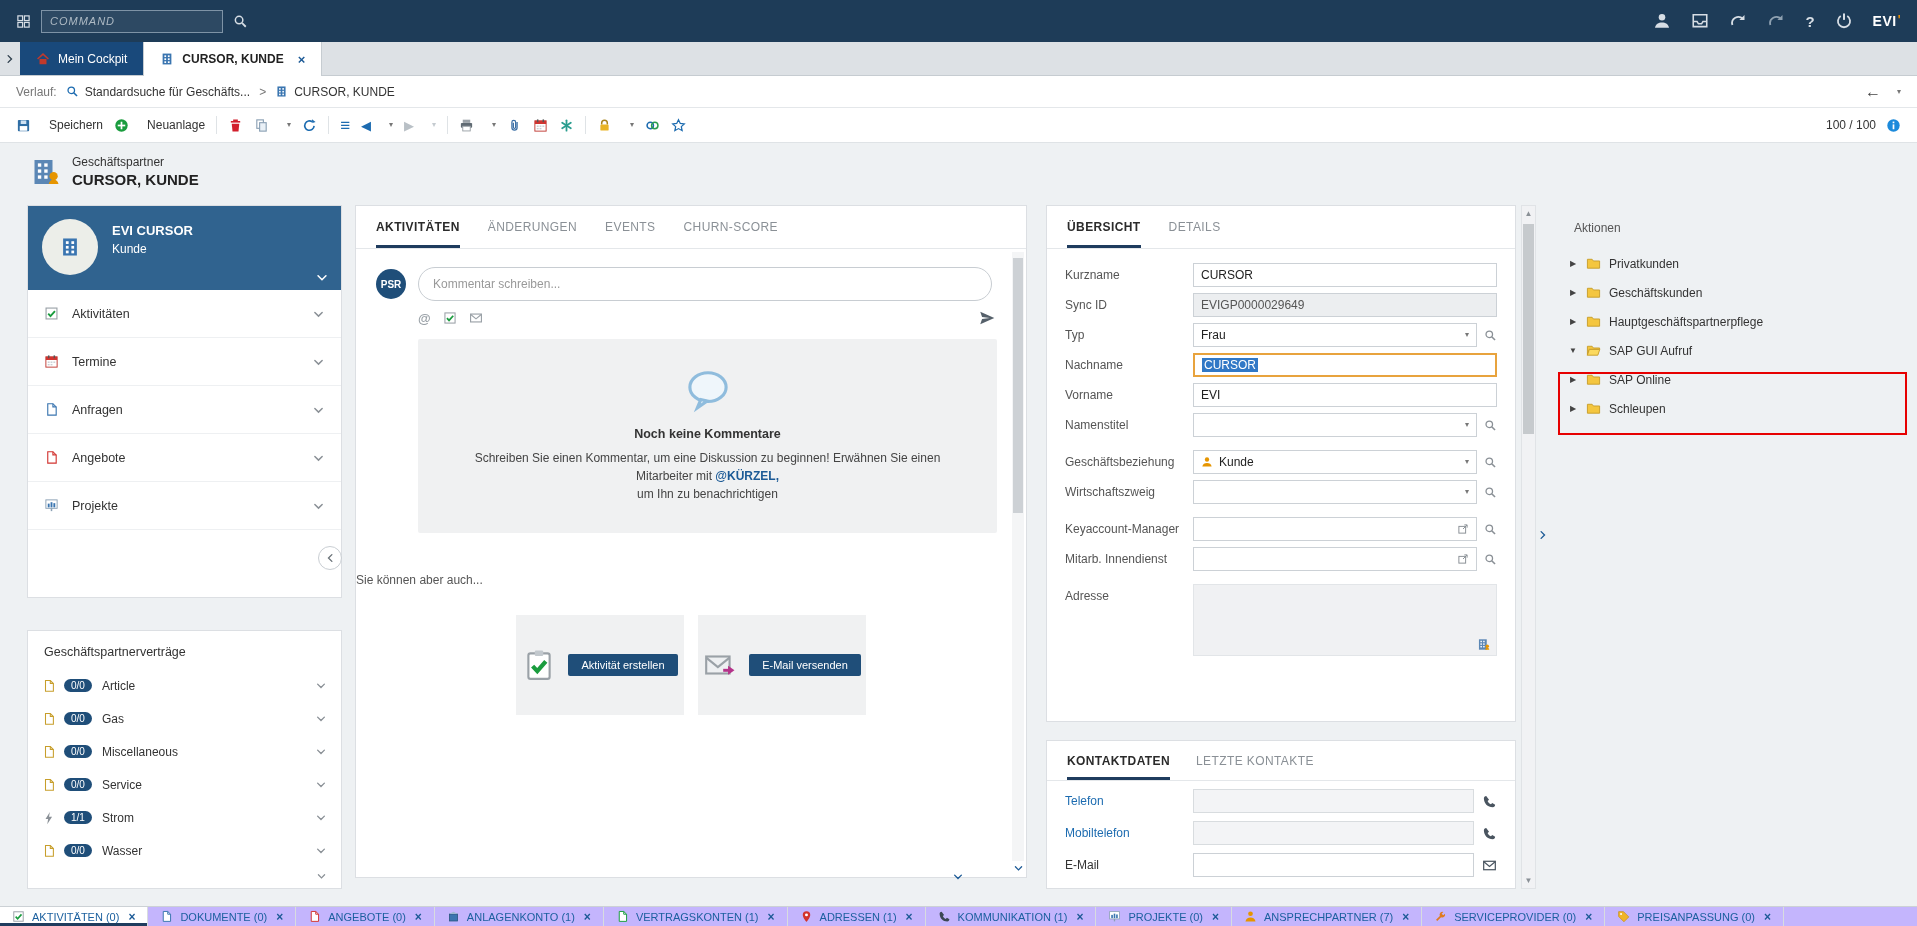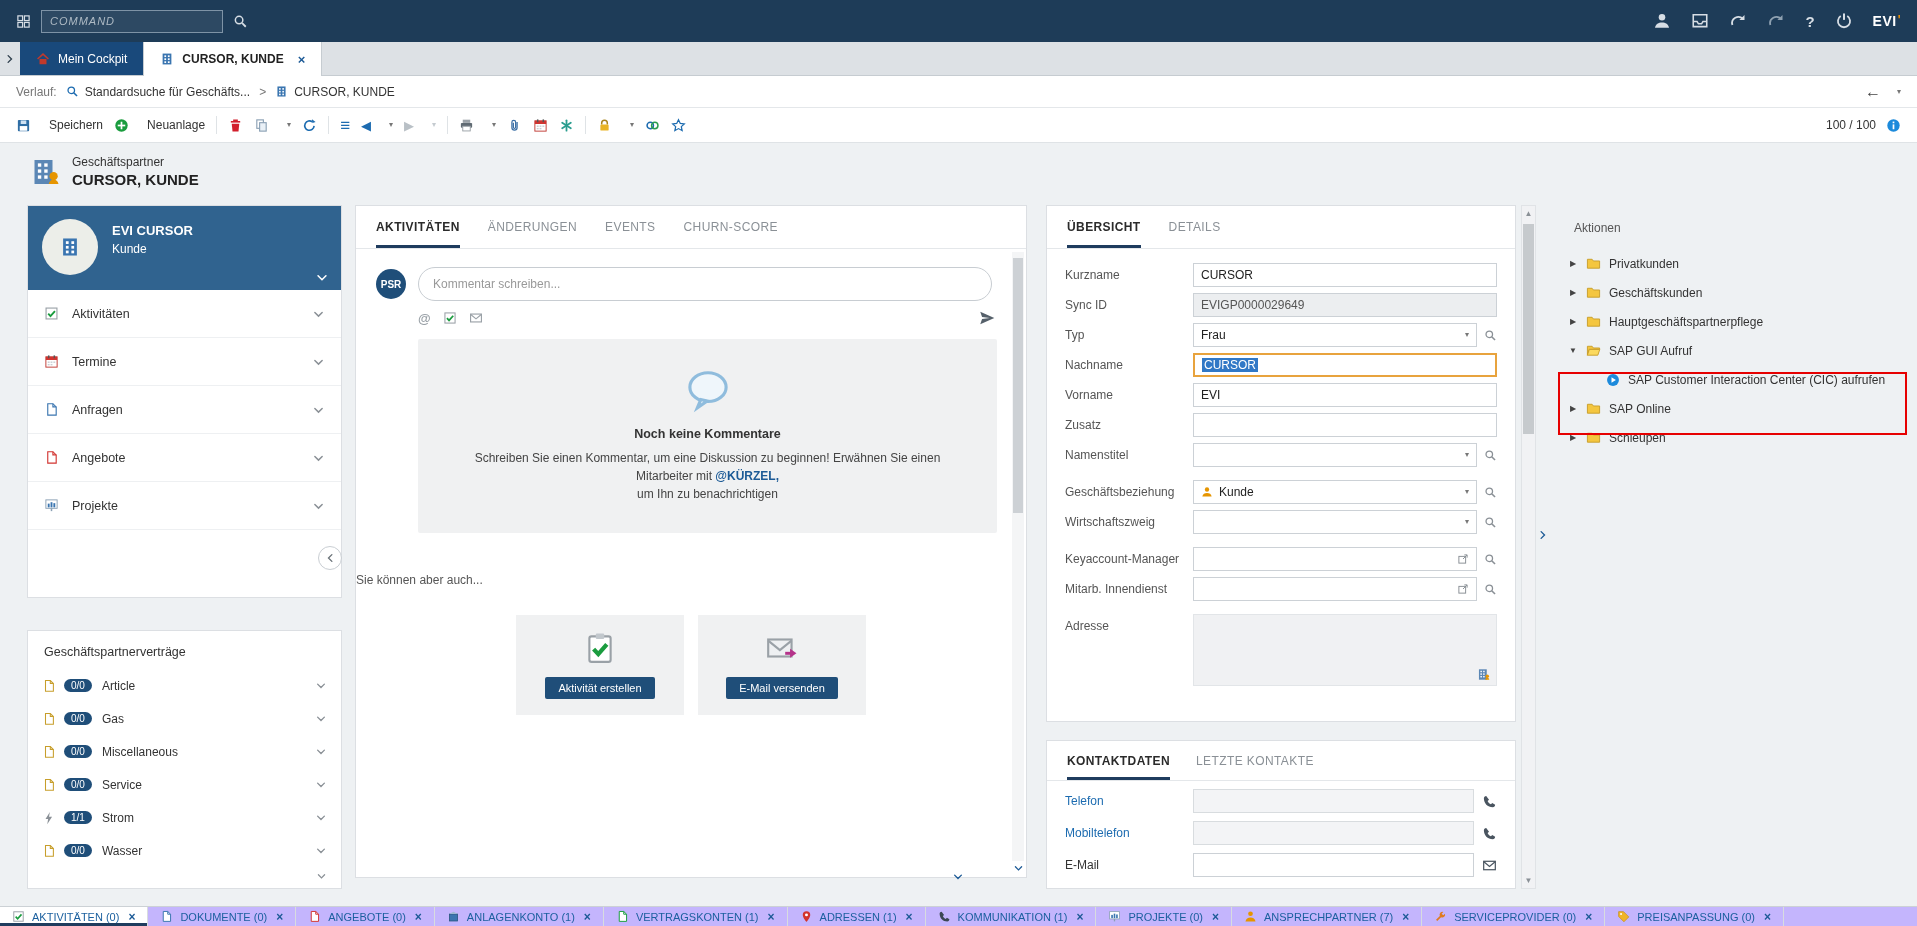--- a/index.html
+++ b/index.html
@@ -93,21 +93,21 @@
   .composer-icons{display:flex;align-items:center;padding:8px 30px 0 62px;color:#9aa1a7}
   .ci-left{display:flex;align-items:center;gap:12px}
   .at-glyph{font-size:13px;font-weight:bold}
   .send-btn{margin-left:auto;cursor:pointer;display:flex}
   .empty-block{margin:12px 29px 0 62px;background:#f0f1f2;border-radius:2px;text-align:center;padding:28px 30px 30px}
   .empty-title{font-weight:bold;color:#333;margin-top:14px;font-size:12.5px}
   .empty-text{margin:8px auto 0;max-width:600px;color:#444;line-height:1.5}
   .mention{color:#1c5a96;font-weight:bold}
   .also-text{text-align:left;color:#555;margin-top:40px}
   .action-cards{display:flex;justify-content:center;gap:14px;margin-top:28px}
-  .action-card{width:168px;height:100px;background:#f0f1f2;display:flex;flex-direction:column;align-items:center;justify-content:center;gap:12px}
+  .action-card{width:168px;height:100px;background:#f0f1f2;display:flex;flex-direction:row;align-items:center;justify-content:center;gap:12px}
   .navy-btn{background:#1f4e79;color:#fff;font-size:11px;border:none;padding:5px 13px;border-radius:2px;cursor:pointer;font-family:inherit}
   .mid-scroll{position:absolute;right:2px;top:46px;bottom:16px;width:12px;background:#f4f5f6}
   .mid-thumb{position:absolute;top:6px;left:1px;width:10px;height:255px;background:#cdd1d5;cursor:pointer}
   .mid-scroll-arrow{position:absolute;right:2px;bottom:2px;width:12px;text-align:center;color:#1c5a96;cursor:pointer}
   .mid-chev{position:absolute;left:952px;top:869px;color:#1c5a96;z-index:4;cursor:pointer}
 
   
   .card-ovw{left:1046px;top:205px;width:470px;height:517px}
   .frm{padding:14px 18px 0}
   .frow{display:flex;align-items:center;margin-bottom:6px}
@@ -787,26 +787,20 @@
         <span class="fwrap">
           <span class="inp inp-focus">
             <span class="sel-text">CURSOR</span>
           </span>
         </span>
       </div>
       <div class="frow">
         <span class="flabel">Vorname</span>
         <span class="fwrap">
             <span class="inp">EVI</span>
-          </span>
-      </div>
-      <div class="frow">
-        <span class="flabel">Zusatz</span>
-        <span class="fwrap">
-            <span class="inp"></span>
           </span>
       </div>
       <div class="frow">
         <span class="flabel">Namenstitel</span>
         <span class="fwrap">
           <span class="inp">
             <span></span>
             <span class="tail">
                 <span class="caret">▾</span>
               </span>
@@ -954,26 +948,20 @@
           </svg>
         <span class="tlabel">Hauptgeschäftspartnerpflege</span>
       </div>
       <div class="trow">
         <span class="texp">▼</span>
         <svg class="ic s15">
             <use href="#i-folderopen"></use>
           </svg>
         <span class="tlabel">SAP GUI Aufruf</span>
       </div>
-      <div class="trow tchild">
-        <svg class="ic s14">
-            <use href="#i-play"></use>
-          </svg>
-        <span class="tlabel">SAP Customer Interaction Center (CIC) aufrufen</span>
-      </div>
       <div class="trow">
         <span class="texp">▶</span>
         <svg class="ic s15">
             <use href="#i-folder"></use>
           </svg>
         <span class="tlabel">SAP Online</span>
       </div>
       <div class="trow">
         <span class="texp">▶</span>
         <svg class="ic s15">

